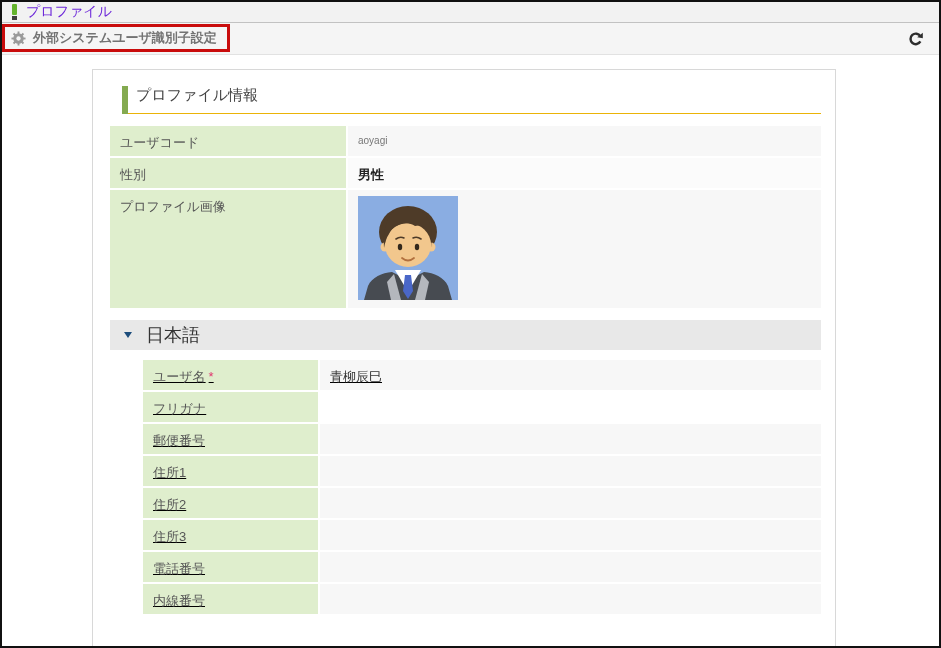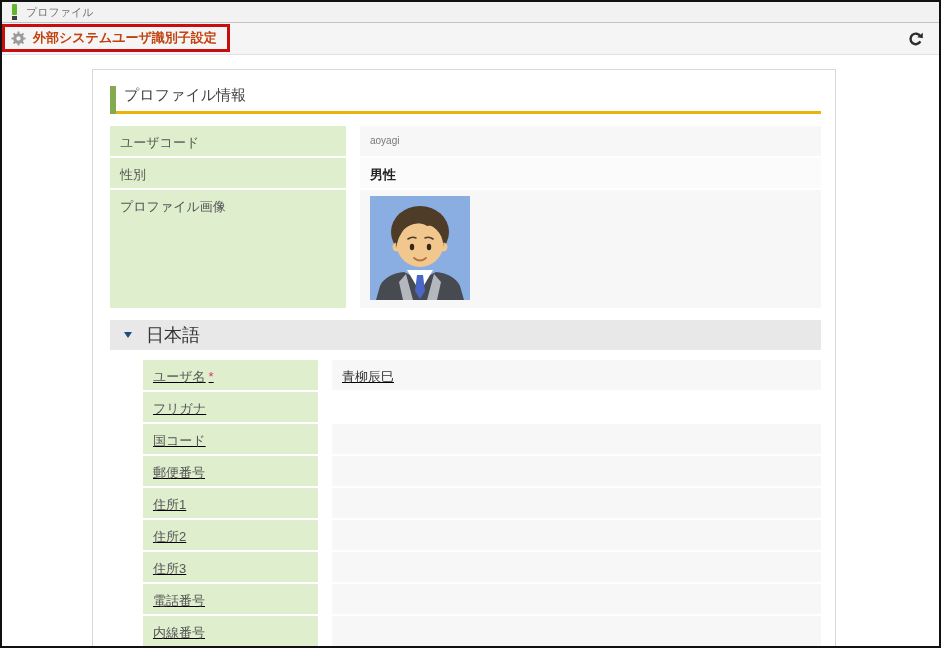--- a/index.html
+++ b/index.html
@@ -4,37 +4,37 @@
 <style>
   * { margin:0; padding:0; box-sizing:border-box; }
   body { background:#fff; font-family:"Liberation Sans","DejaVu Sans",sans-serif; }
   .frame { position:relative; width:941px; height:648px; border:2px solid #111; background:#fff; overflow:hidden; }
 
   
   .topbar { height:21px; background:#f2f2f2; border-bottom:1px solid #c2c2c2; display:flex; align-items:center; padding-left:10px; }
   .excl-icon { display:inline-flex; flex-direction:column; align-items:center; margin-right:9px; }
   .excl-icon .bar { width:5px; height:11px; background:#64b42d; border-radius:1px; }
   .excl-icon .dot { width:5px; height:4px; background:#3f3f3f; margin-top:1px; }
-  .topbar-title { font-size:11px; color:#737373; }
+  .topbar-title { font-size:14px; color:#6d28d9; }
 
   .toolbar { position:relative; height:32px; background:#f5f5f5; border-bottom:1px solid #e2e2e2; }
   .red-annotation { position:absolute; left:0; top:1px; height:28px; border:3px solid #c90c0c; display:flex; align-items:center; padding:0 10px 0 6px; background:#f5f5f5; }
   .gear { margin-right:7px; display:inline-flex; }
-  .toolbar-title { font-size:13px; font-weight:bold; color:#c2410c; white-space:nowrap; }
+  .toolbar-title { font-size:13px; font-weight:bold; color:#737373; white-space:nowrap; }
   .refresh-btn { position:absolute; right:16px; top:50%; transform:translateY(-50%); cursor:pointer; display:inline-flex; }
 
   
   .content { padding-top:14px; }
   .card { margin-left:90px; width:744px; background:#fff; border:1px solid #d8d8d8; padding:16px 14px 30px 17px; min-height:620px; }
 
-  .section-head { height:28px; display:flex; align-items:flex-start; border-bottom:3px solid #eab308; padding-bottom:6px; margin-bottom:12px; }
+  .section-head { height:28px; display:flex; align-items:flex-start; border-bottom:1px solid #eab308; padding-bottom:6px; margin-bottom:12px;margin-left:12px; }
   .green-bar { width:6px; height:28px; background:#84aa50; margin-right:8px; flex:none; }
   .section-title { font-size:15px; color:#444; }
 
-  .trow { display:flex; gap:14px; margin-bottom:2px; }
+  .trow { display:flex; gap:2px; margin-bottom:2px; }
   .cell { min-height:30px; padding:8px 10px 0; font-size:13px; }
   .cell.label { width:236px; flex:none; background:#dfeecd; color:#555; }
   .cell.value { flex:1; background:#f7f7f7; color:#333; }
   .value.latin { font-size:10px; color:#777; padding-top:9px; }
   .value.bold { font-weight:bold; background:#fbfbfb; color:#222; }
   .img-row .cell { min-height:114px; }
   .img-row .value { padding:6px 10px 8px; }
   .avatar { display:block; }
 
   .collapse-bar { height:30px; background:#e8e8e8; display:flex; align-items:center; padding-left:14px; margin:12px 0 10px; cursor:pointer; }
@@ -148,26 +148,20 @@
           </div>
           <div class="cell value">青柳辰巳</div>
         </div>
         <div class="trow">
           <div class="cell label">
             <span>フリガナ</span>
           </div>
         </div>
         <div class="trow">
           <div class="cell label">
-            <span>国コード</span>
-          </div>
-          <div class="cell value"></div>
-        </div>
-        <div class="trow">
-          <div class="cell label">
             <span>郵便番号</span>
           </div>
           <div class="cell value"></div>
         </div>
         <div class="trow">
           <div class="cell label">
             <span>住所1</span>
           </div>
           <div class="cell value"></div>
         </div>

